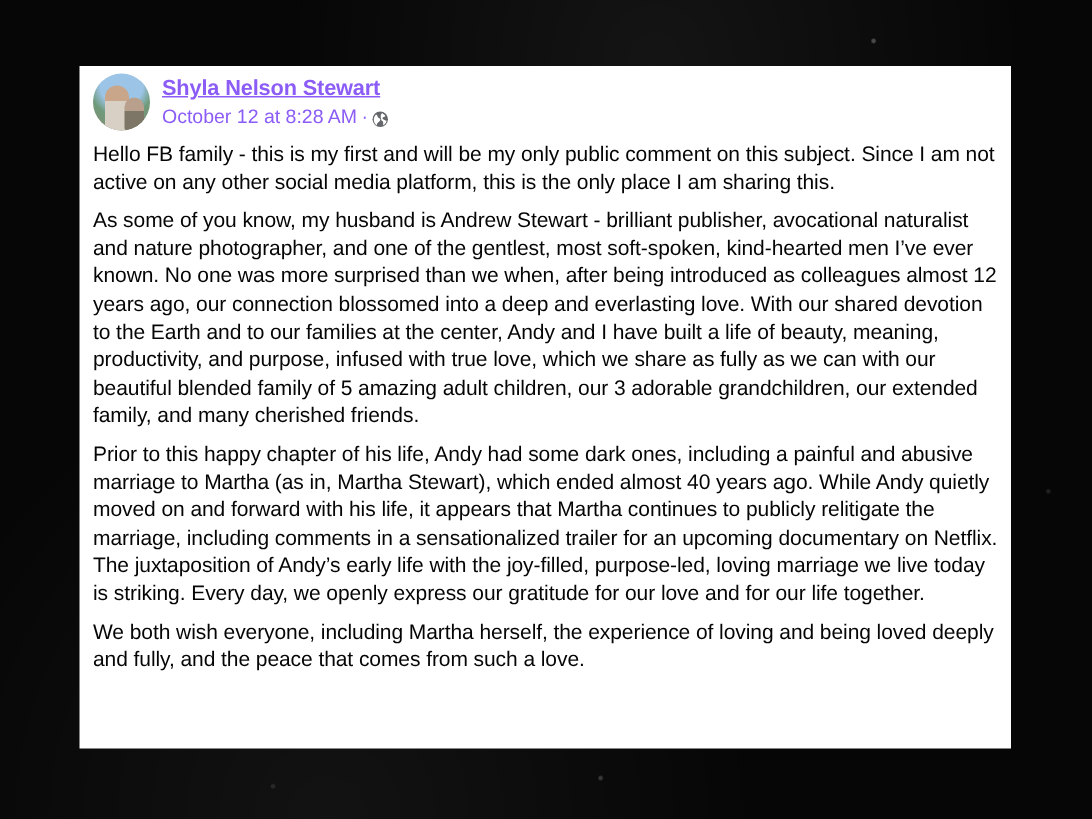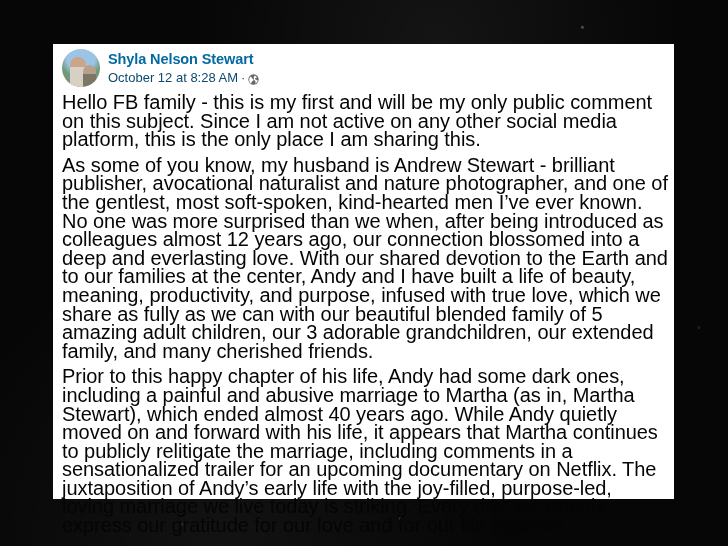--- a/index.html
+++ b/index.html
@@ -71,46 +71,47 @@
     }
     .header-text {
       margin-left: 8px;
       display: flex;
       flex-direction: column;
       justify-content: center;
     }
     .author-name {
       font-size: 14.5px;
       font-weight: bold;
-      color: #0369a1;
+      color: #8b5cf6;
       line-height: 18px;
       letter-spacing: -0.1px;
+      text-decoration: underline;
     }
     .meta-row {
       display: flex;
       align-items: center;
       font-size: 13px;
-      color: #0c4a6e;
+      color: #8b5cf6;
       line-height: 17px;
       margin-top: 1px;
     }
     .meta-dot {
       margin: 0 3px;
     }
     .globe-icon {
       display: inline-block;
       width: 11px;
       height: 11px;
     }
     .post-body {
       position: absolute;
       left: 9px;
       top: 49px;
       width: 606px;
-      font-size: 20px;
+      font-size: 14px;
       line-height: 18.6px;
       color: #050505;
       letter-spacing: -0.05px;
     }
     .post-body p {
       margin: 0 0 7px 0;
     }
     .signature {
       margin: 0;
     }
@@ -139,14 +140,15 @@
           </svg>
         </span>
       </div>
     </div>
   </div>
 
   <div class="post-body">
     <p>Hello FB family - this is my first and will be my only public comment on this subject. Since I am not active on any other social media platform, this is the only place I am sharing this.</p>
     <p>As some of you know, my husband is Andrew Stewart - brilliant publisher, avocational naturalist and nature photographer, and one of the gentlest, most soft-spoken, kind-hearted men I’ve ever known. No one was more surprised than we when, after being introduced as colleagues almost 12 years ago, our connection blossomed into a deep and everlasting love. With our shared devotion to the Earth and to our families at the center, Andy and I have built a life of beauty, meaning, productivity, and purpose, infused with true love, which we share as fully as we can with our beautiful blended family of 5 amazing adult children, our 3 adorable grandchildren, our extended family, and many cherished friends.</p>
     <p>Prior to this happy chapter of his life, Andy had some dark ones, including a painful and abusive marriage to Martha (as in, Martha Stewart), which ended almost 40 years ago. While Andy quietly moved on and forward with his life, it appears that Martha continues to publicly relitigate the marriage, including comments in a sensationalized trailer for an upcoming documentary on Netflix. The juxtaposition of Andy’s early life with the joy-filled, purpose-led, loving marriage we live today is striking. Every day, we openly express our gratitude for our love and for our life together.</p>
+    <p>We both wish everyone, including Martha herself, the experience of loving and being loved deeply and fully, and the peace that comes from such a love.</p>
   </div>
 </div>
 
 </body></html>

